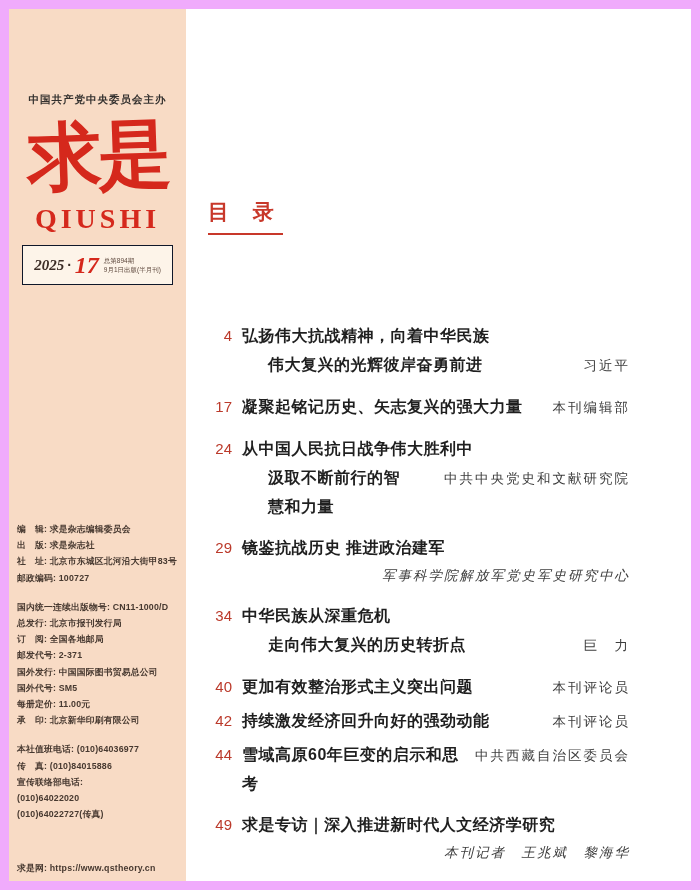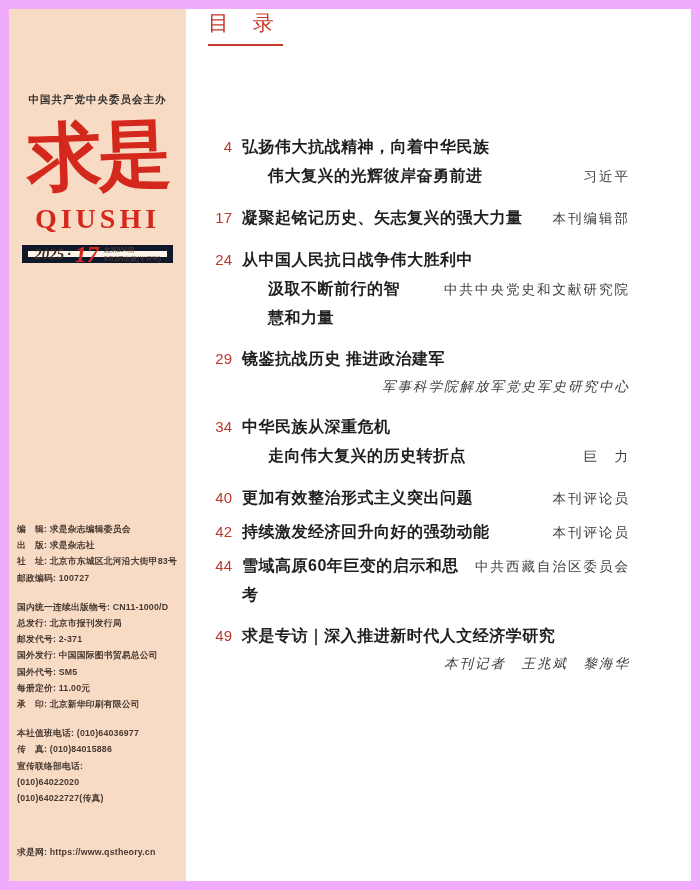--- a/index.html
+++ b/index.html
@@ -51,23 +51,23 @@
     text-align: center;
     font-family: "Liberation Serif", serif;
     font-size: 28px;
     font-weight: bold;
     letter-spacing: 4px;
     color: #d5281c;
     margin-top: 2px;
   }
   .issue-box {
     margin: 10px 13px 0 13px;
-    border: 6px solid #0f172a;
+    border: 1px solid #0f172a;
     background: #fdf4e9;
-    height: 18px;
+    height: 40px;
     display: flex;
     align-items: center;
     justify-content: center;
     gap: 3px;
     padding: 2px 4px;
   }
   .issue-year {
     font-family: "Liberation Serif", serif;
     font-style: italic;
     font-weight: bold;
@@ -111,22 +111,23 @@
   .colophon-block.web { margin-top: 38px; }
 
   
   .main {
     flex: 1;
     padding: 0 61px 0 22px;
     position: relative;
   }
   .toc-title {
     display: inline-block;
+    margin-top: 189px;
     font-size: 21px;
-    font-weight: normal;
+    font-weight: bold;
     color: #c8382a;
     letter-spacing: 9px;
     border-bottom: 2px solid #c8382a;
     padding-bottom: 7px;
     padding-right: 0;
   }
   .toc-entries { margin-top: 86px; }
   .toc-entry { margin-bottom: 12px; }
   
   .toc-entry:nth-child(6), .toc-entry:nth-child(7) { margin-bottom: 4px; }
@@ -187,20 +188,21 @@
       <div class="colophon" id="colophon">
           <div class="colophon-block">
             <div class="colophon-line">编　辑: 求是杂志编辑委员会</div>
             <div class="colophon-line">出　版: 求是杂志社</div>
             <div class="colophon-line">社　址: 北京市东城区北河沿大街甲83号</div>
             <div class="colophon-line">邮政编码: 100727</div>
           </div>
           <div class="colophon-block">
             <div class="colophon-line">国内统一连续出版物号: CN11-1000/D</div>
             <div class="colophon-line">总发行: 北京市报刊发行局</div>
+            <div class="colophon-line">订　阅: 全国各地邮局</div>
             <div class="colophon-line">邮发代号: 2-371</div>
             <div class="colophon-line">国外发行: 中国国际图书贸易总公司</div>
             <div class="colophon-line">国外代号: SM5</div>
             <div class="colophon-line">每册定价: 11.00元</div>
             <div class="colophon-line">承　印:  北京新华印刷有限公司</div>
           </div>
           <div class="colophon-block">
             <div class="colophon-line">本社值班电话: (010)64036977</div>
             <div class="colophon-line">传　真: (010)84015886</div>
             <div class="colophon-line">宣传联络部电话:</div>

